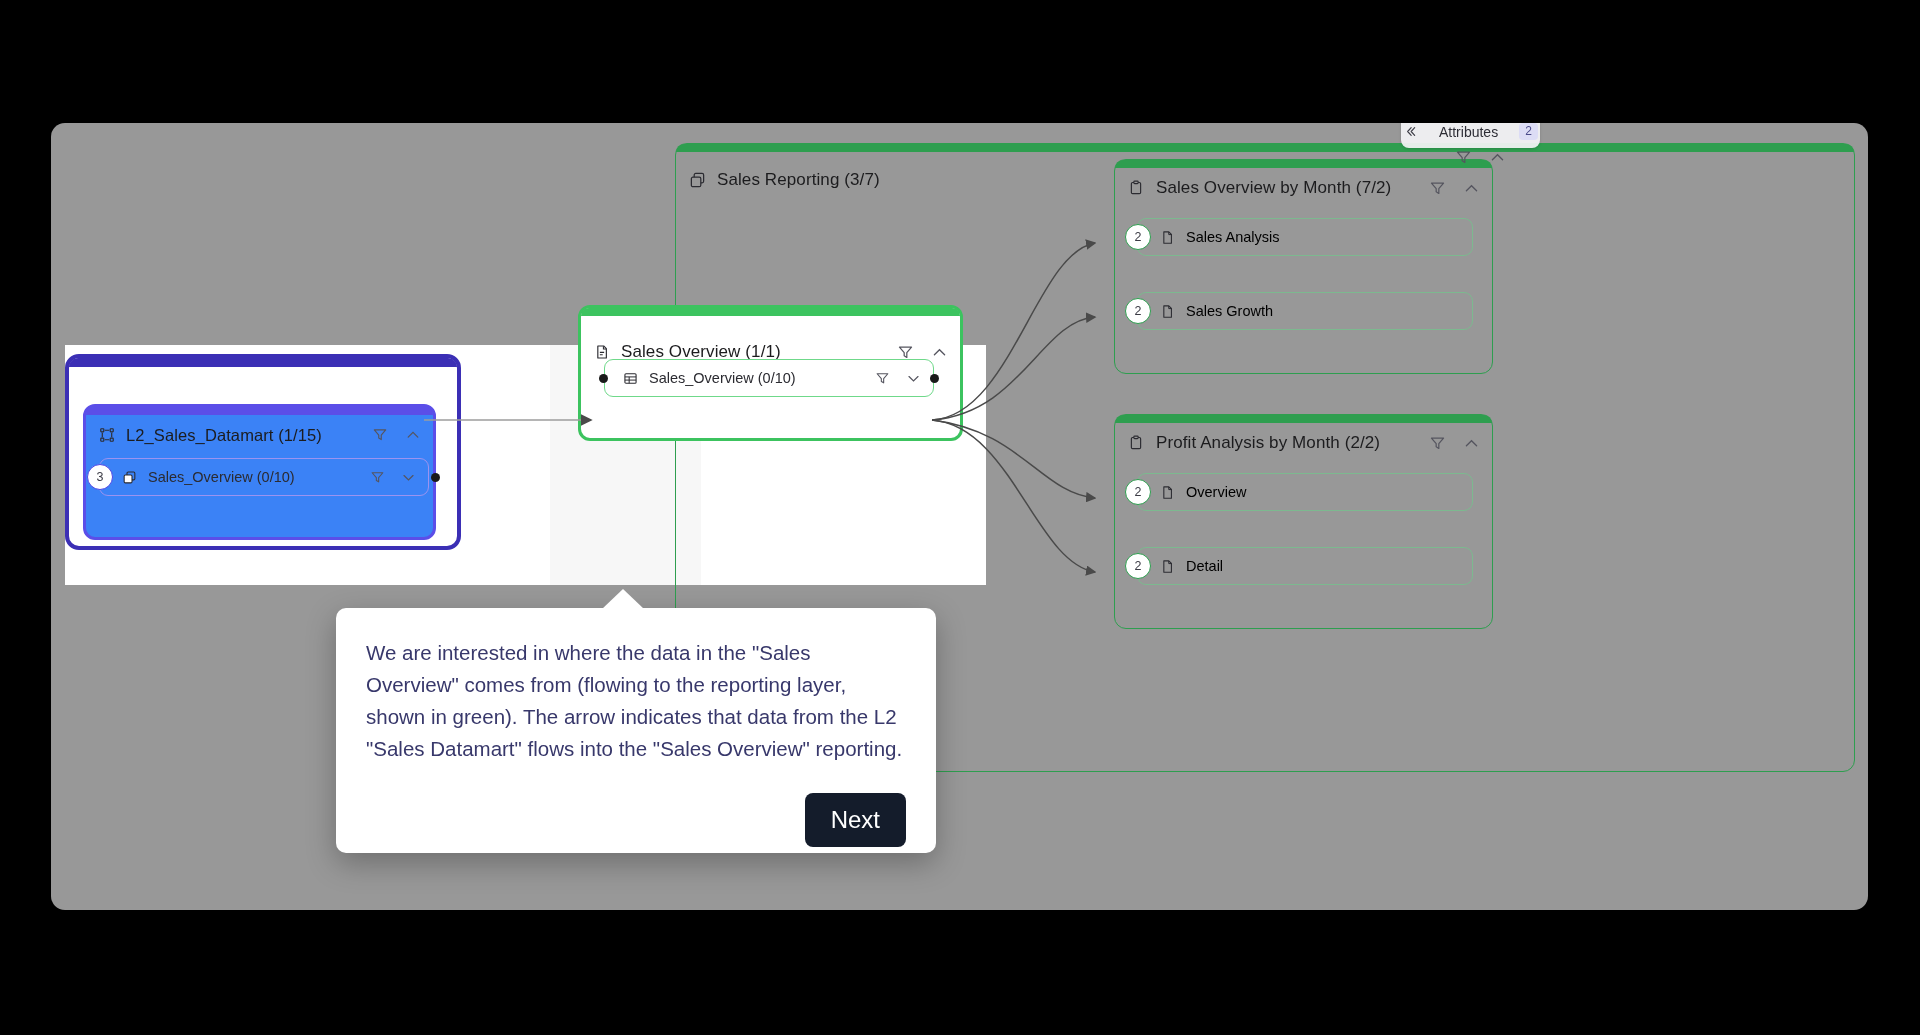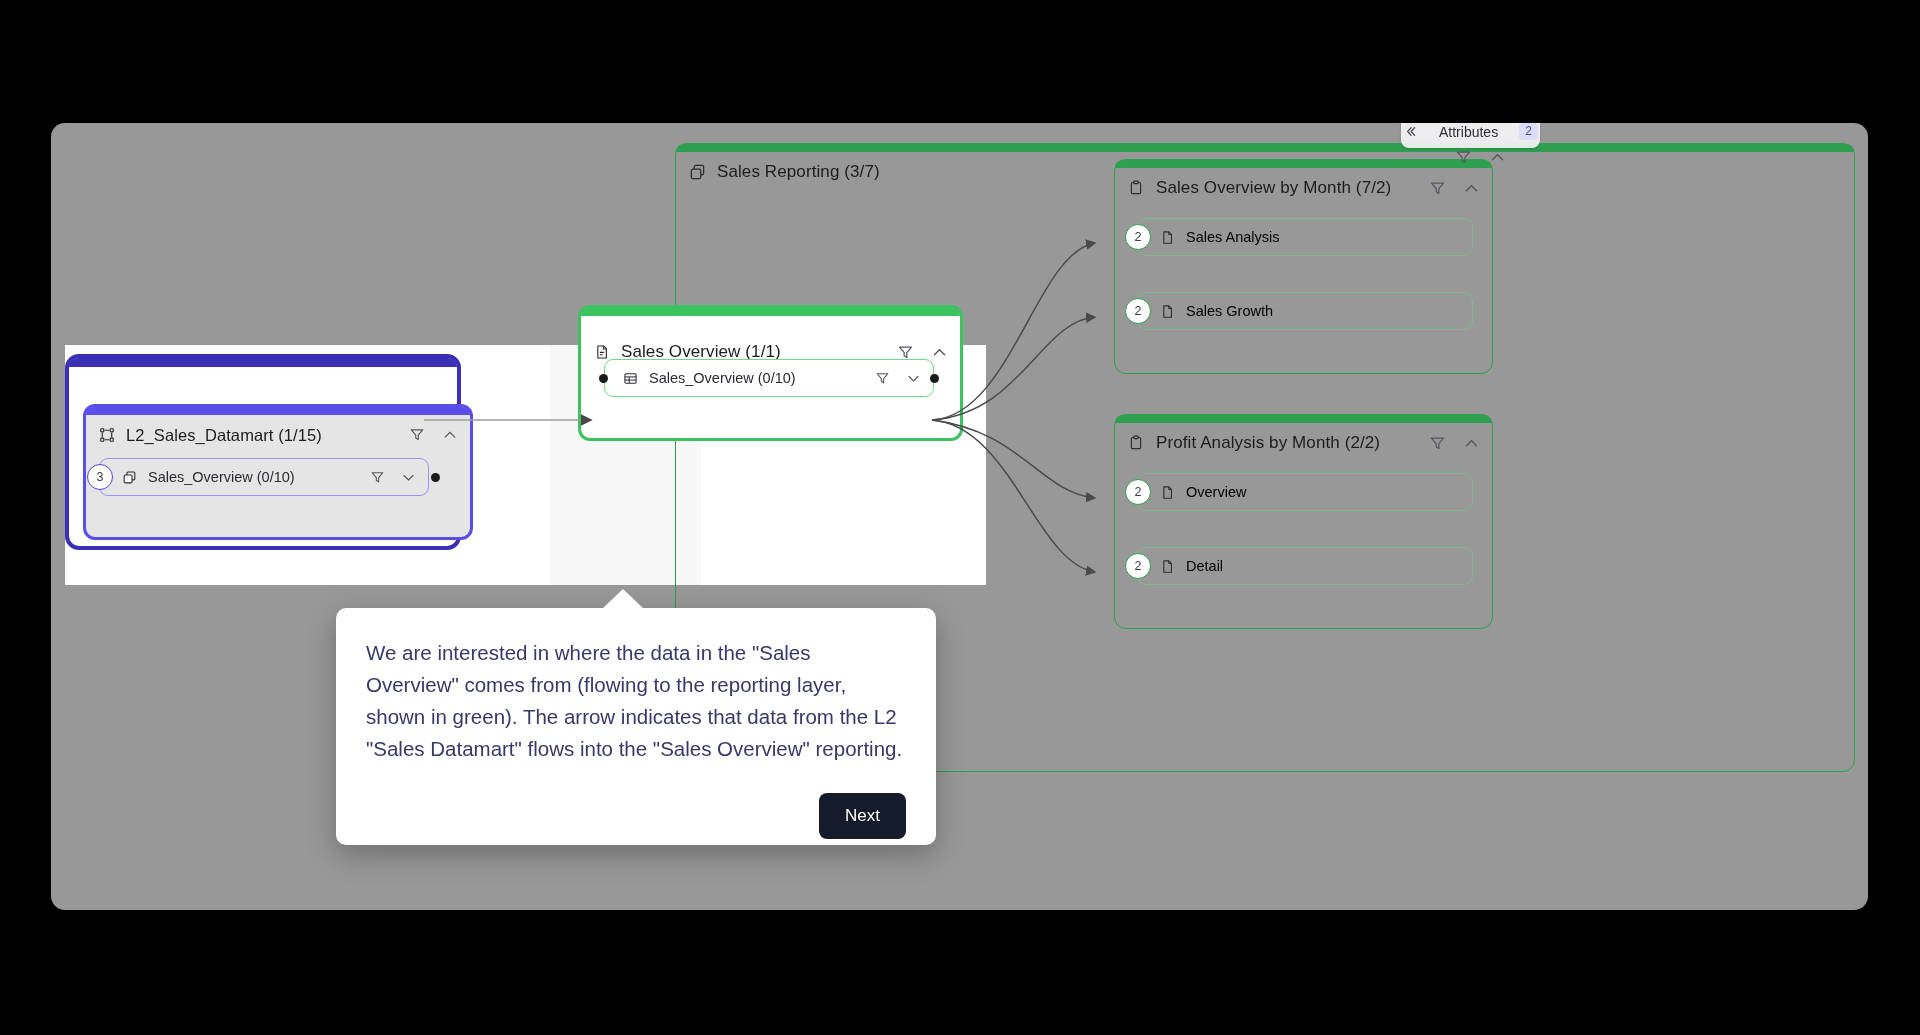--- a/index.html
+++ b/index.html
@@ -39,21 +39,21 @@
              border:1.6px solid #4f46e5;display:flex;align-items:center;justify-content:center;
              font-size:12.5px;color:#3b3b45;z-index:4;}
   .badge-num.green{border-color:#2e9e4f;}
 
   .dot{position:absolute;width:9px;height:9px;border-radius:50%;background:#1a1a1a;z-index:5;}
 
   
   #dwh{left:14px;top:231px;width:396px;height:196px;background:#fff;
        border:4px solid #3b2fb5;border-radius:14px;}
   #dwh .panel-top{background:#3b2fb5;height:9px;border-radius:10px 10px 0 0;}
-  #l2{left:14px;top:46px;width:390px;height:136px;background:#e5e5e5;
+  #l2{left:14px;top:46px;width:353px;height:136px;background:#3b82f6;
       border:3px solid #5b4ee8;border-radius:12px;box-sizing:border-box;}
   #l2 .panel-top{background:#5b4ee8;height:8px;border-radius:9px 9px 0 0;}
 
   
   #reporting{left:624px;top:20px;width:1180px;height:629px;
              border:1.6px solid #2e9e4f;border-radius:12px;box-sizing:border-box;
              background:transparent;}
   #reporting>.panel-top{background:#2e9e4f;height:8px;border-radius:10px 10px 0 0;}
 
   
@@ -83,36 +83,36 @@
 
   
   #tip{position:absolute;left:336px;top:608px;width:600px;
        background:#fff;border-radius:10px;box-shadow:0 10px 30px rgba(0,0,0,.28);
        padding:29px 30px 6px;box-sizing:border-box;z-index:40;}
   #tip .arrow{position:absolute;left:266px;top:-19px;width:0;height:0;
               border-left:21px solid transparent;border-right:21px solid transparent;
               border-bottom:20px solid #fff;}
   #tip p{margin:0;font-size:20.5px;line-height:32px;color:#38386b;}
   #next{margin-top:28px;float:right;background:#141c2b;color:#fff;border:none;
-        border-radius:8px;font-size:17px;padding:13px 26px;cursor:pointer;
+        border-radius:8px;font-size:24px;padding:13px 26px;cursor:pointer;
         font-family:inherit;}
   #tip:after{content:"";display:block;clear:both;}
 </style>
 </head>
 <body>
 
 <div id="canvas">
 
   <div class="spotlight spot-a"></div>
   <div class="spotlight spot-b"></div>
   <div class="spotlight spot-c"></div>
 
   <div class="panel" id="reporting">
     <div class="panel-top"></div>
-    <div class="panel-head" style="margin-top:8px;">
+    <div class="panel-head" style="margin-top:16px;">
       <span class="ico" style="margin-right:11px;">
         <svg width="17" height="17" viewBox="0 0 18 18">
             <rect x="5.5" y="1.5" width="10" height="10" rx="1.6" fill="none" stroke="#2b2b31" stroke-width="1.3"></rect>
             <rect x="2.5" y="5.5" width="10" height="10" rx="1.6" fill="#989898" stroke="#2b2b31" stroke-width="1.3"></rect>
           </svg>
       </span>
       <span class="panel-title">Sales Reporting (3/7)</span>
     </div>
   </div>
 

